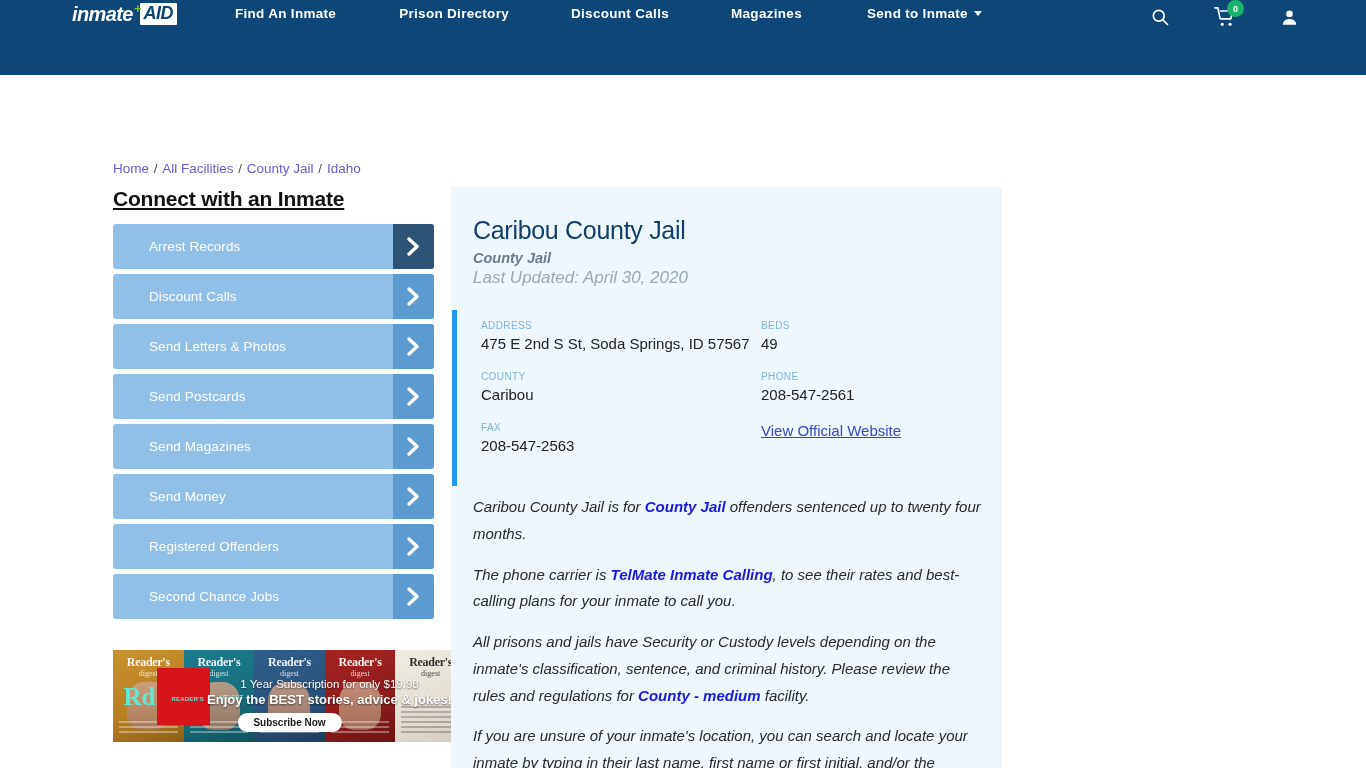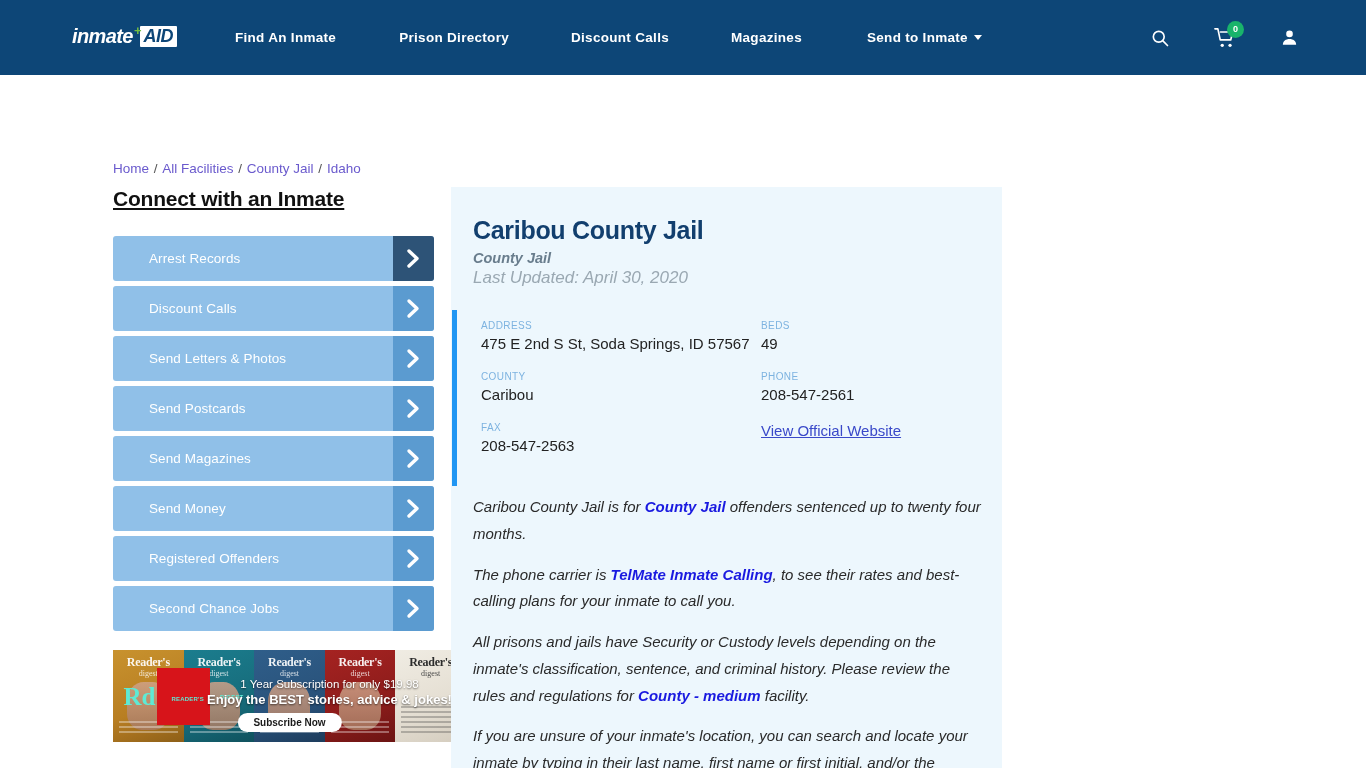--- a/index.html
+++ b/index.html
@@ -9,21 +9,21 @@
     overflow: hidden;
     background: #ffffff;
     font-family: "Liberation Sans", sans-serif;
   }
 
   
   .site-header {
     height: 75px;
     background: #0d4677;
     display: flex;
-    align-items: center;
+    align-items: flex-start;
     padding: 0 62px 0 72px;
     position: relative;
   }
   .logo {
     display: flex;
     align-items: center;
     height: 30px;
     margin-right: 58px;
     flex: 0 0 auto;
     cursor: pointer;
@@ -135,21 +135,21 @@
     position: absolute;
     left: 113px; top: 112px;
     width: 321px;
   }
   .sidebar-heading {
     font-size: 21px;
     font-weight: bold;
     color: #111111;
     text-decoration: underline;
     letter-spacing: -0.2px;
-    margin-bottom: 25px;
+    margin-bottom: 13px;
     display: inline-block;
   }
   .side-btn {
     display: flex;
     align-items: stretch;
     height: 45px;
     background: #90c0e8;
     margin-bottom: 5px;
     border-radius: 3px;
     overflow: hidden;
@@ -260,21 +260,21 @@
     position: absolute;
     left: 451px; top: 112px;
     width: 551px;
     min-height: 645px;
     background: #edf7fd;
     padding: 22px 0 0 0;
   }
   .fc-head { padding: 6px 22px 0 22px; }
   .fc-title {
     font-size: 25px;
-    font-weight: bold;
+    font-weight: normal;
     color: #123f6e;
     letter-spacing: -0.3px;
     line-height: 1.2;
   }
   .fc-subtitle {
     font-size: 14.5px;
     font-weight: bold;
     font-style: italic;
     color: #697d8d;
     margin-top: 5px;

